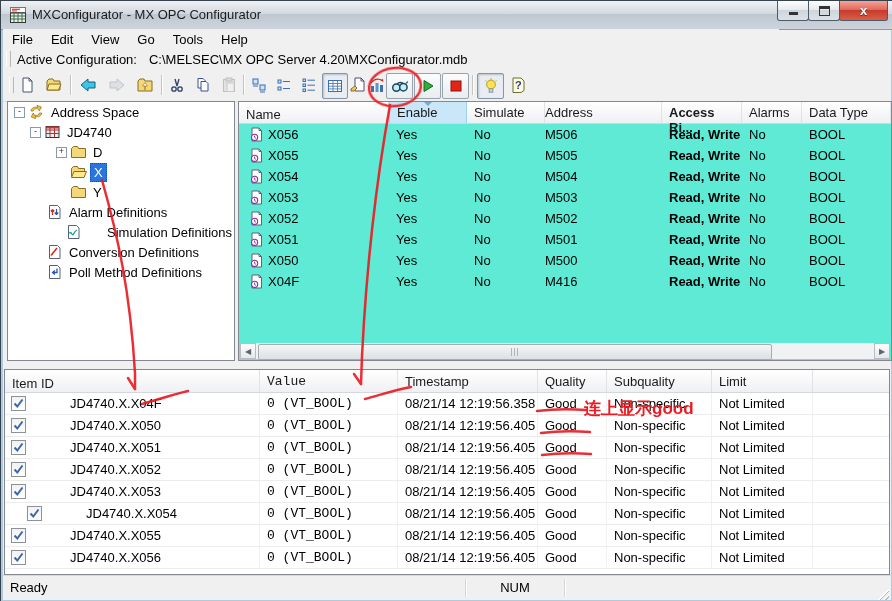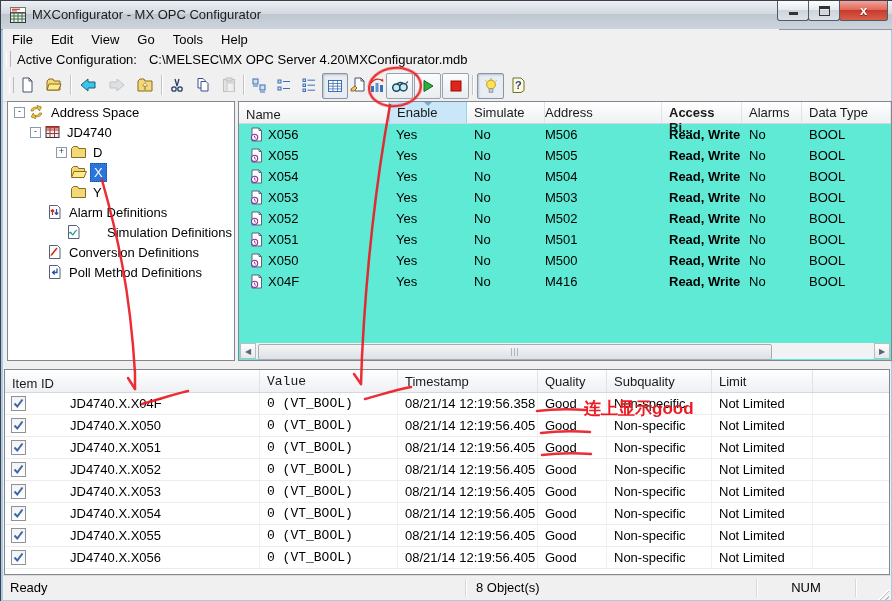--- a/index.html
+++ b/index.html
@@ -613,21 +613,21 @@
             <span>JD4740.X.X053</span>
           </span>
           <span class="mcell m-value">0 (VT_BOOL)</span>
           <span class="mcell m-ts">08/21/14 12:19:56.405</span>
           <span class="mcell m-q">Good</span>
           <span class="mcell m-sq">Non-specific</span>
           <span class="mcell m-lim">Not Limited</span>
         </div>
 
         <div class="mrow">
-          <span class="mcell m-item" style="padding-left:0">
+          <span class="mcell m-item" style="padding-left:16px">
             <span class="checkbox">
               <svg width="11" height="11" viewBox="0 0 11 11">
                 <path d="M1.5 5.5l2.8 3L9.5 1.5" stroke="#3b67a8" stroke-width="2" fill="none"></path>
               </svg>
             </span>
             <span>JD4740.X.X054</span>
           </span>
           <span class="mcell m-value">0 (VT_BOOL)</span>
           <span class="mcell m-ts">08/21/14 12:19:56.405</span>
           <span class="mcell m-q">Good</span>
@@ -664,21 +664,20 @@
           <span class="mcell m-ts">08/21/14 12:19:56.405</span>
           <span class="mcell m-q">Good</span>
           <span class="mcell m-sq">Non-specific</span>
           <span class="mcell m-lim">Not Limited</span>
         </div>
       </div>
   </div>
 
   <div class="statusbar">
     <div class="spanel sp-ready">Ready</div>
-    <div class="spanel sp-objects">8 Object(s)</div>
     <div class="spanel sp-num">NUM</div>
     <div class="sp-fill"></div>
     <div class="grip"></div>
   </div>
 
   <svg class="overlay" viewBox="0 0 892 601">
     <g stroke="#ea1c23" stroke-width="2.5" fill="none" stroke-linecap="round" opacity="0.92">
       <ellipse cx="394" cy="86" rx="26" ry="19" transform="rotate(-6 394 86)"></ellipse>
       <path d="M101,179 C116,232 129,288 134,372 L134,388"></path>
       <path d="M134,388 L127,377"></path>

